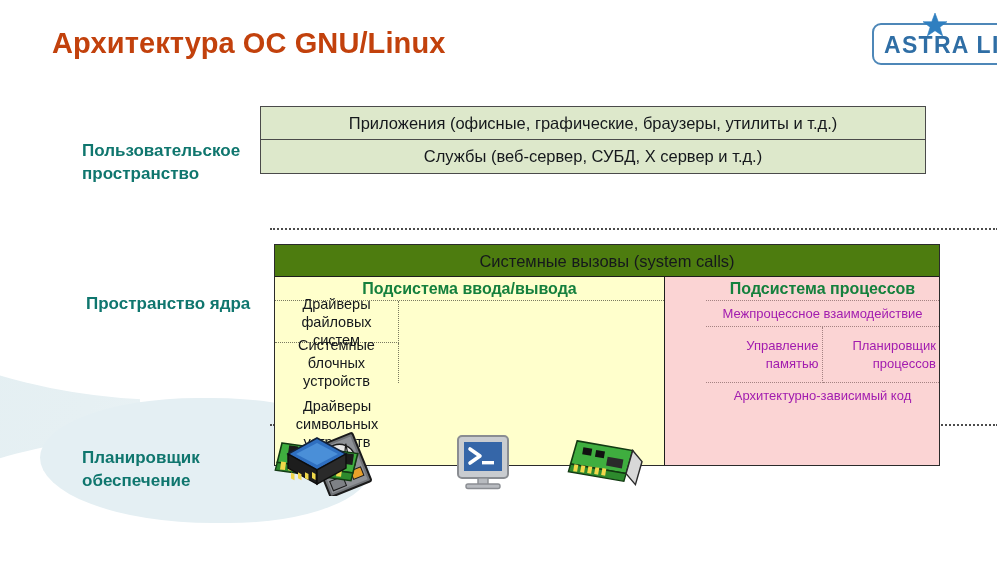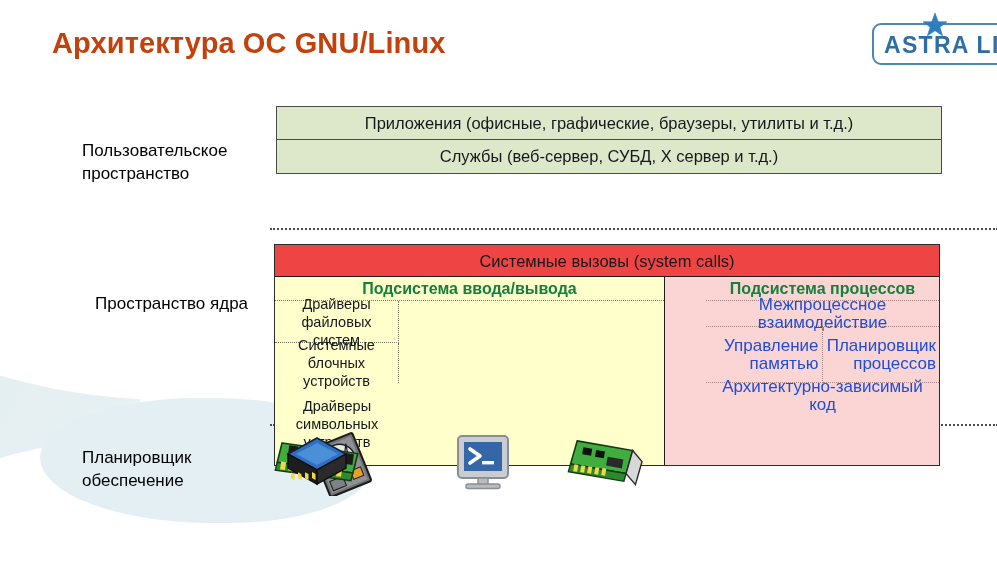--- a/index.html
+++ b/index.html
@@ -91,44 +91,45 @@
   }
   #logo .logo-star {
     position: absolute;
     left: 48px; top: -13px;
     width: 26px; height: 26px;
   }
 
   
   .side-label {
     position: absolute;
-    color: #000000;
+    color: #0f766e;
     font-size: 17px;
     line-height: 23px;
     font-family: "Liberation Sans", "DejaVu Sans", sans-serif;
+    font-weight: bold;
   }
   #label-user   { left: 82px; top: 139px; width: 190px; }
-  #label-kernel { left: 95px; top: 292px; width: 190px; }
+  #label-kernel { left: 86px; top: 292px; width: 190px; }
   #label-hw     { left: 82px; top: 446px; width: 190px; }
 
   
   .dotted-sep {
     position: absolute;
     left: 270px;
     width: 728px;
     height: 0;
     border-top: 2px dotted #4c4c4c;
   }
   #sep-top    { top: 228px; }
   #sep-bottom { top: 424px; }
 
   
   #userspace {
     position: absolute;
-    left: 276px; top: 106px;
+    left: 260px; top: 106px;
     width: 666px;
     border: 1px solid #4a4a4a;
     box-sizing: border-box;
     background: #dde8cb;
   }
   #userspace .us-row {
     height: 33px;
     line-height: 33px;
     text-align: center;
     font-size: 16.5px;
@@ -147,21 +148,21 @@
     border: 1px solid #2b2b2b;
     box-sizing: border-box;
     background: #ffffcc;
   }
   #syscalls {
     height: 32px;
     line-height: 32px;
     text-align: center;
     font-size: 16.5px;
     color: #15181c;
-    background: #ef4444;
+    background: #4d7c0f;
     border-bottom: 1.5px solid #1d1d1d;
     box-sizing: border-box;
     white-space: nowrap;
   }
   #kernel-cols {
     display: flex;
     align-items: stretch;
   }
   #io-sub {
     width: 390px;
@@ -213,23 +214,23 @@
   .io-split { display: flex; flex-direction: column; }
   .io-col-a { width: 124px; box-sizing: border-box; }
   .io-col-b { width: 124px; box-sizing: border-box; }
   .h-42 { height: 42px; }
   .h-40 { height: 40px; }
   .h-82 { height: 82px; }
 
   
   .p-cell {
     text-align: center;
-    font-size: 17px;
+    font-size: 13px;
     line-height: 18px;
-    color: #1d4ed8;
+    color: #a21caf;
     box-sizing: border-box;
     display: flex;
     align-items: center;
     justify-content: center;
     padding: 1px 3px;
   }
   .p-dot-b { border-bottom: 1px dotted #a58383; }
   .p-dot-r { border-right: 1px dotted #a58383; }
   .p-split { display: flex; }
   .p-half { width: 50%; box-sizing: border-box; text-align: right; }

